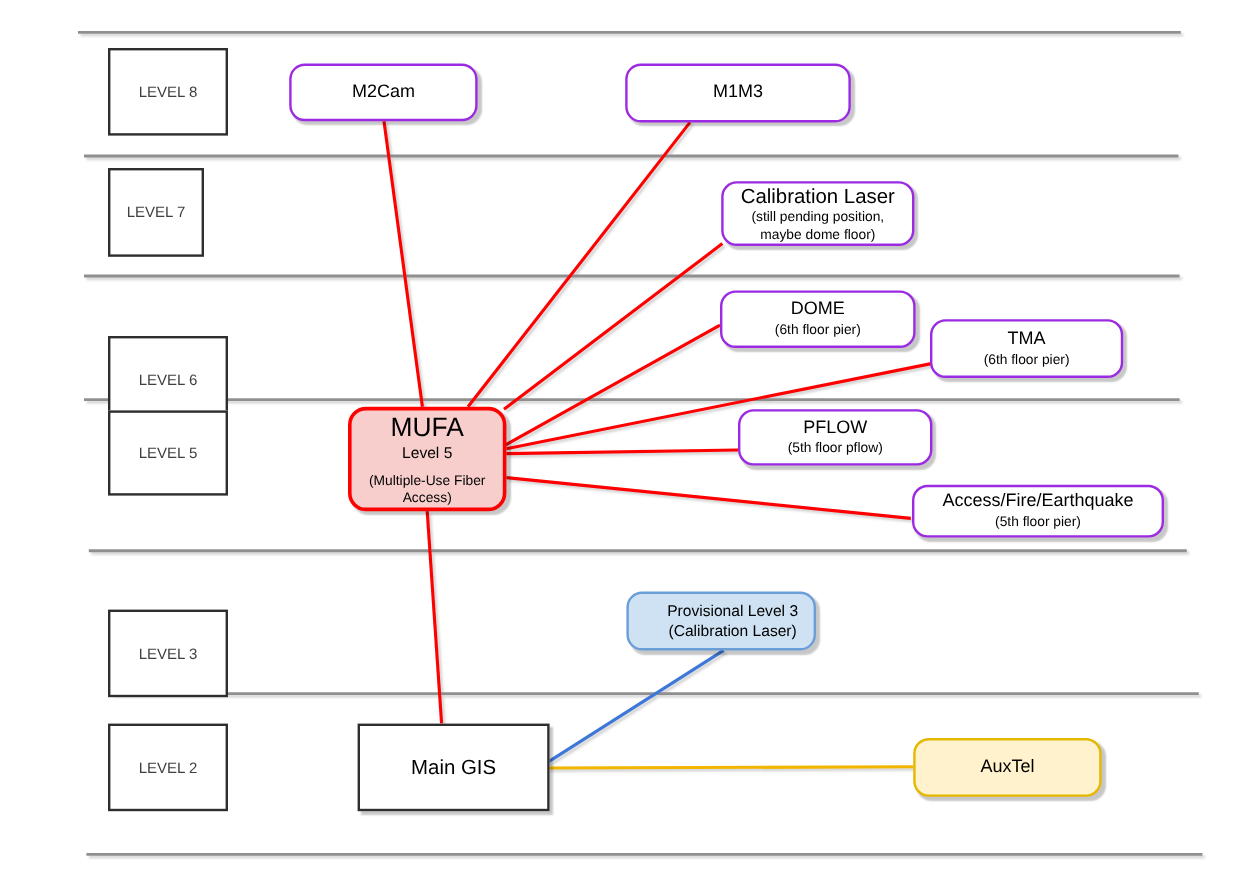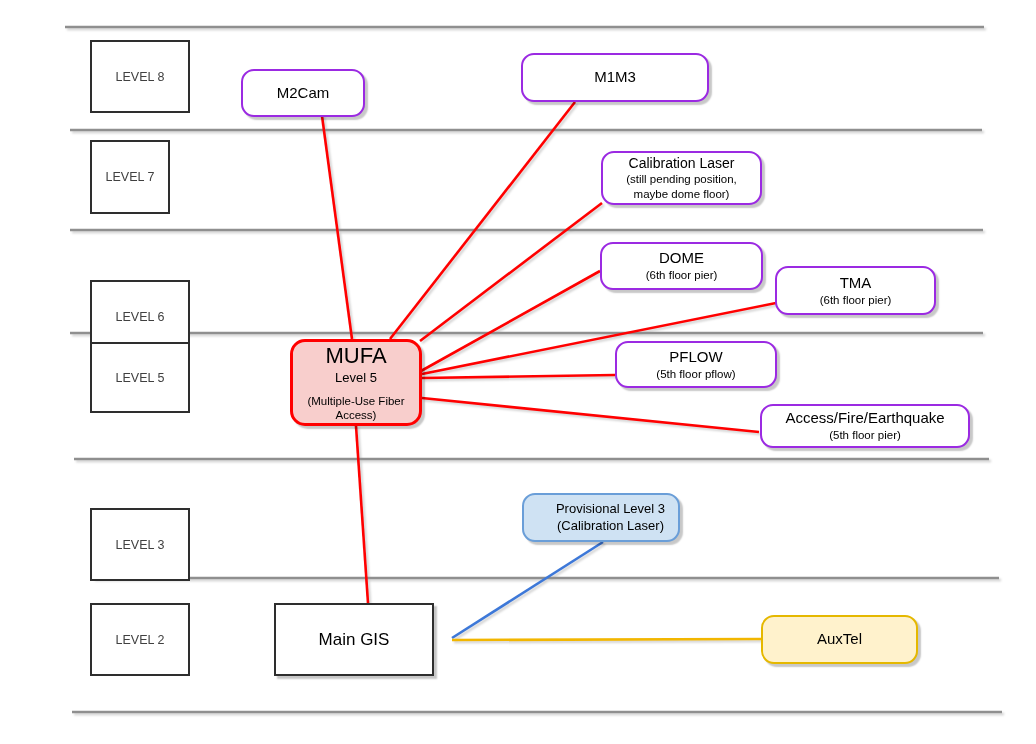--- a/index.html
+++ b/index.html
@@ -40,21 +40,21 @@
     box-shadow: 3px 3px 1.5px rgba(0,0,0,0.22);
   }
   .node.rounded { border-radius: 13px; }
   .node-label { font-size: 15px; line-height: 1.25; }
   .node-sub   { font-size: 11.5px; line-height: 1.25; }
   .node-note  { font-size: 11.5px; line-height: 1.2; margin-top: 9px; }
   .node-mufa .node-label { font-size: 22px; }
   .node-mufa .node-sub   { font-size: 13px; }
   .node-mufa { border-radius: 15px !important; }
   .node-main-gis .node-label { font-size: 17px; }
-  .node-calibration-laser .node-label { font-size: 14px; }
+  .node-calibration-laser .node-label { font-size: 17px; }
   .node-provisional-level-3 .node-label { font-size: 13px; }
   .node-provisional-level-3 .node-sub   { font-size: 13px; }
   .node-auxtel .node-label { font-size: 15px; }
 </style>
 </head>
 <body>
 
 <div id="canvas">
   <svg id="edges-svg" xmlns="http://www.w3.org/2000/svg">
       <line x1="65" y1="27" x2="984" y2="27" stroke="#8f8f8f" stroke-width="2.4"></line>
@@ -86,21 +86,21 @@
     </div>
     <div class="level-label" style="left: 90px; top: 342px; width: 100px; height: 71px;">
       <span>LEVEL 5</span>
     </div>
     <div class="level-label" style="left: 90px; top: 508px; width: 100px; height: 73px;">
       <span>LEVEL 3</span>
     </div>
     <div class="level-label" style="left: 90px; top: 603px; width: 100px; height: 73px;">
       <span>LEVEL 2</span>
     </div>
-    <div class="node node-m2cam rounded" style="left: 241px; top: 53px; width: 124px; height: 48px; background: rgb(255, 255, 255); border: 2px solid rgb(155, 42, 226); margin-top: 16px;">
+    <div class="node node-m2cam rounded" style="left: 241px; top: 53px; width: 157px; height: 48px; background: rgb(255, 255, 255); border: 2px solid rgb(155, 42, 226);">
       <div class="node-label">M2Cam</div>
     </div>
     <div class="node node-m1m3 rounded" style="left: 521px; top: 53px; width: 188px; height: 49px; background: rgb(255, 255, 255); border: 2px solid rgb(155, 42, 226);">
       <div class="node-label">M1M3</div>
     </div>
     <div class="node node-calibration-laser rounded" style="left: 601px; top: 151px; width: 161px; height: 54px; background: rgb(255, 255, 255); border: 2px solid rgb(155, 42, 226);">
       <div class="node-label">Calibration Laser</div>
       <div class="node-sub">(still pending position,</div>
       <div class="node-sub">maybe dome floor)</div>
     </div>
@@ -122,19 +122,19 @@
       <div class="node-sub">(5th floor pflow)</div>
     </div>
     <div class="node node-access-fire-earthquake rounded" style="left: 760px; top: 404px; width: 210px; height: 44px; background: rgb(255, 255, 255); border: 2px solid rgb(155, 42, 226);">
       <div class="node-label">Access/Fire/Earthquake</div>
       <div class="node-sub">(5th floor pier)</div>
     </div>
     <div class="node node-provisional-level-3 rounded" style="left: 522px; top: 493px; width: 158px; height: 49px; background: rgb(207, 226, 243); border: 2px solid rgb(106, 158, 216); padding-left: 19px;">
       <div class="node-label">Provisional Level 3</div>
       <div class="node-sub">(Calibration Laser)</div>
     </div>
-    <div class="node node-main-gis" style="left: 274px; top: 603px; width: 160px; height: 73px; background: rgb(255, 255, 255); border: 2px solid rgb(46, 46, 46);">
+    <div class="node node-main-gis" style="left: 298px; top: 603px; width: 160px; height: 73px; background: rgb(255, 255, 255); border: 2px solid rgb(46, 46, 46);">
       <div class="node-label">Main GIS</div>
     </div>
     <div class="node node-auxtel rounded" style="left: 761px; top: 615px; width: 157px; height: 49px; background: rgb(255, 242, 204); border: 2px solid rgb(229, 184, 0);">
       <div class="node-label">AuxTel</div>
     </div>
   </div>
 
 </body></html>

